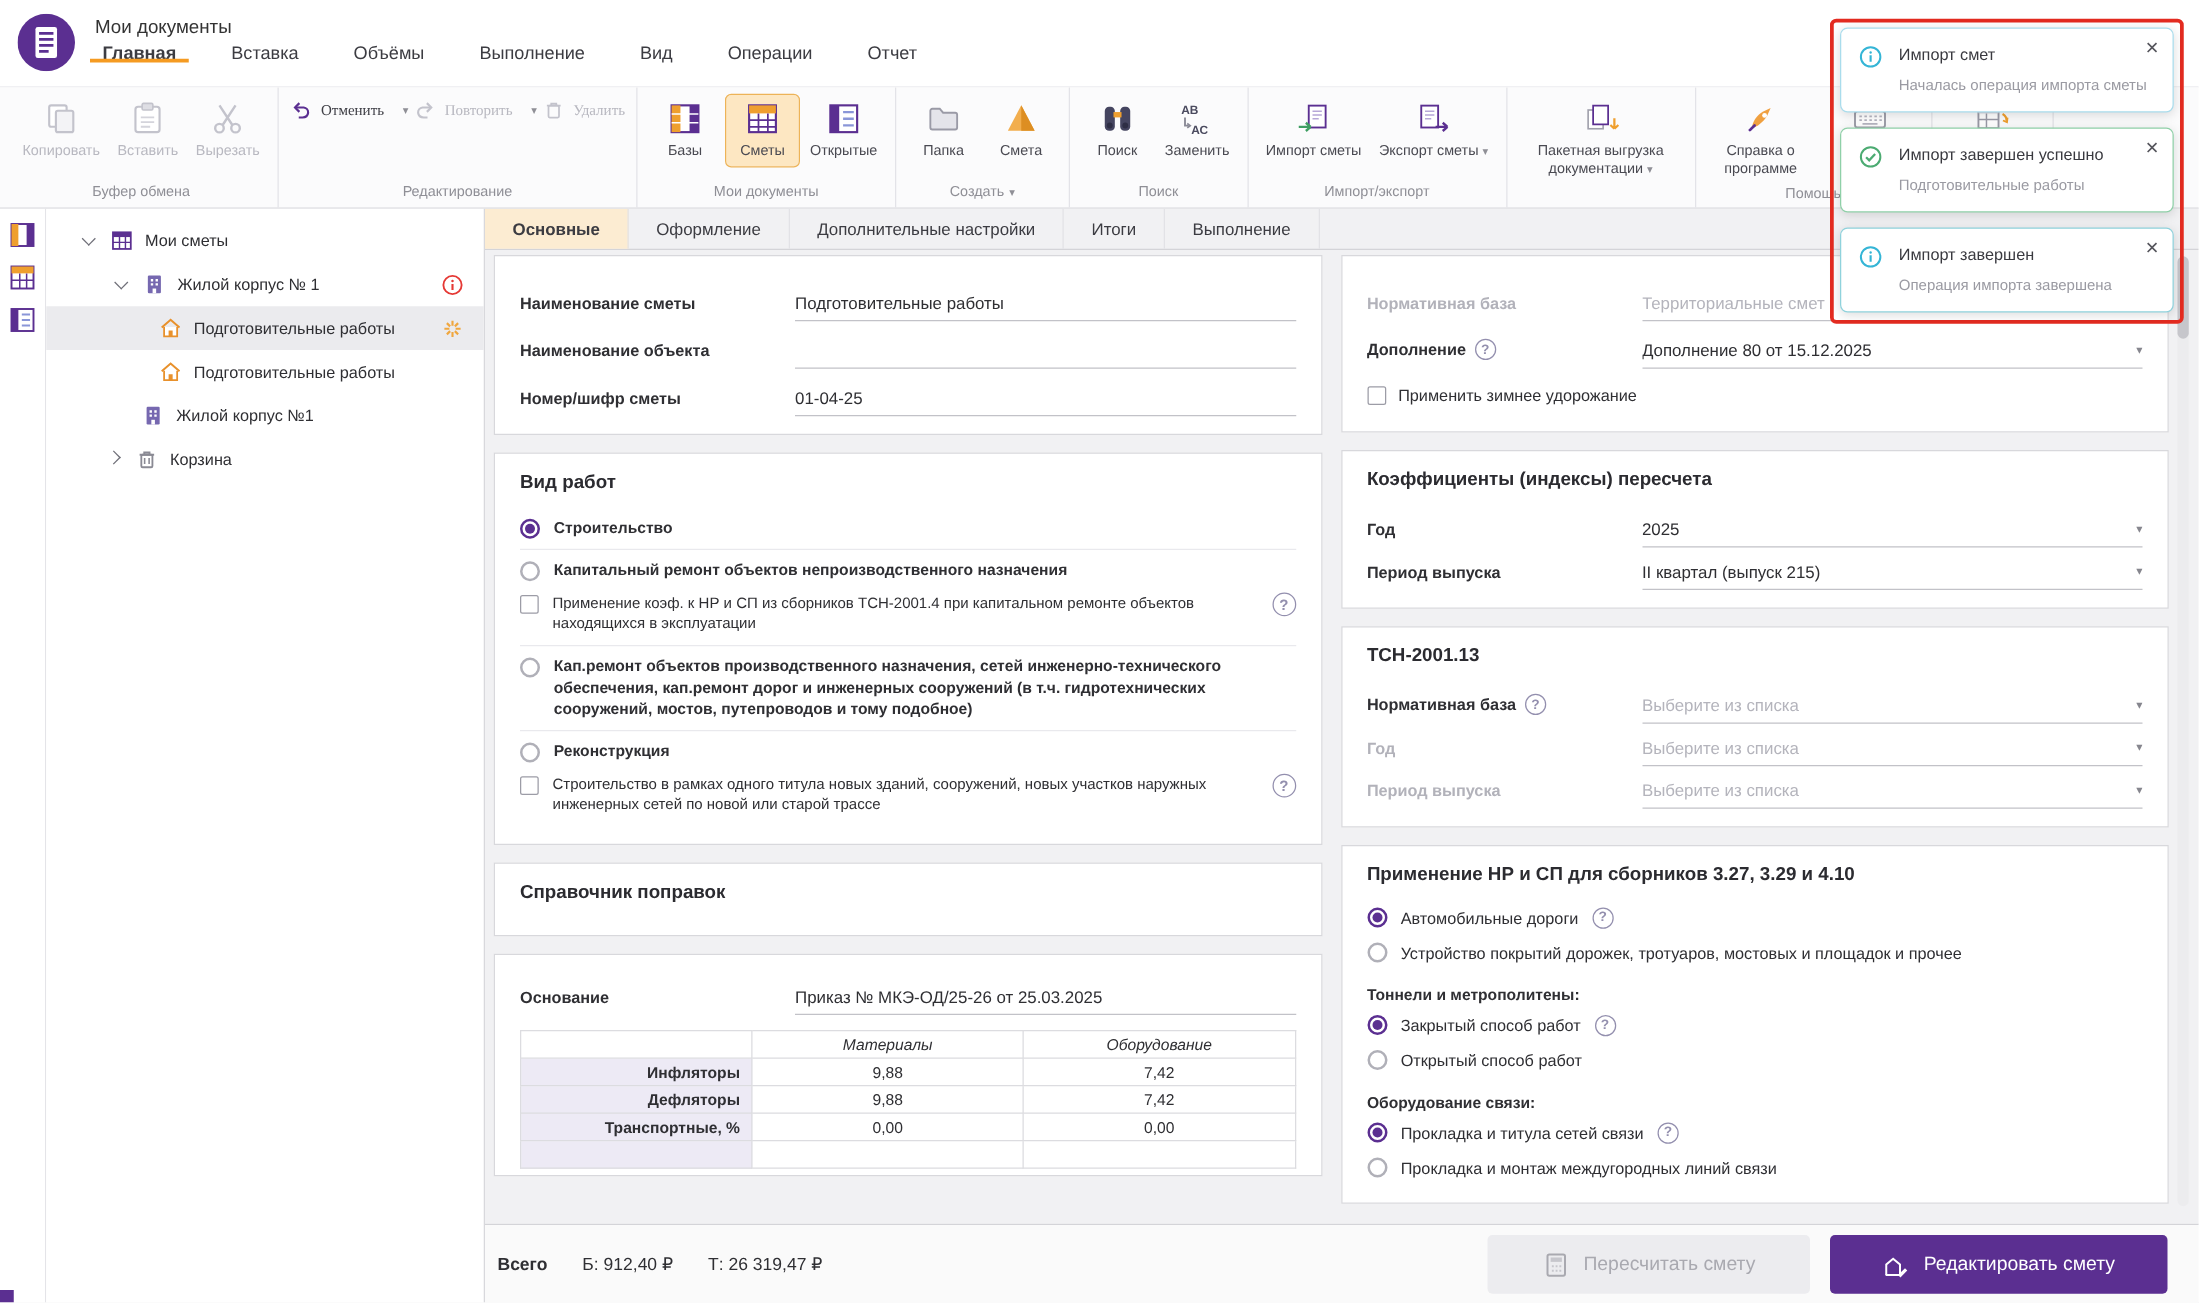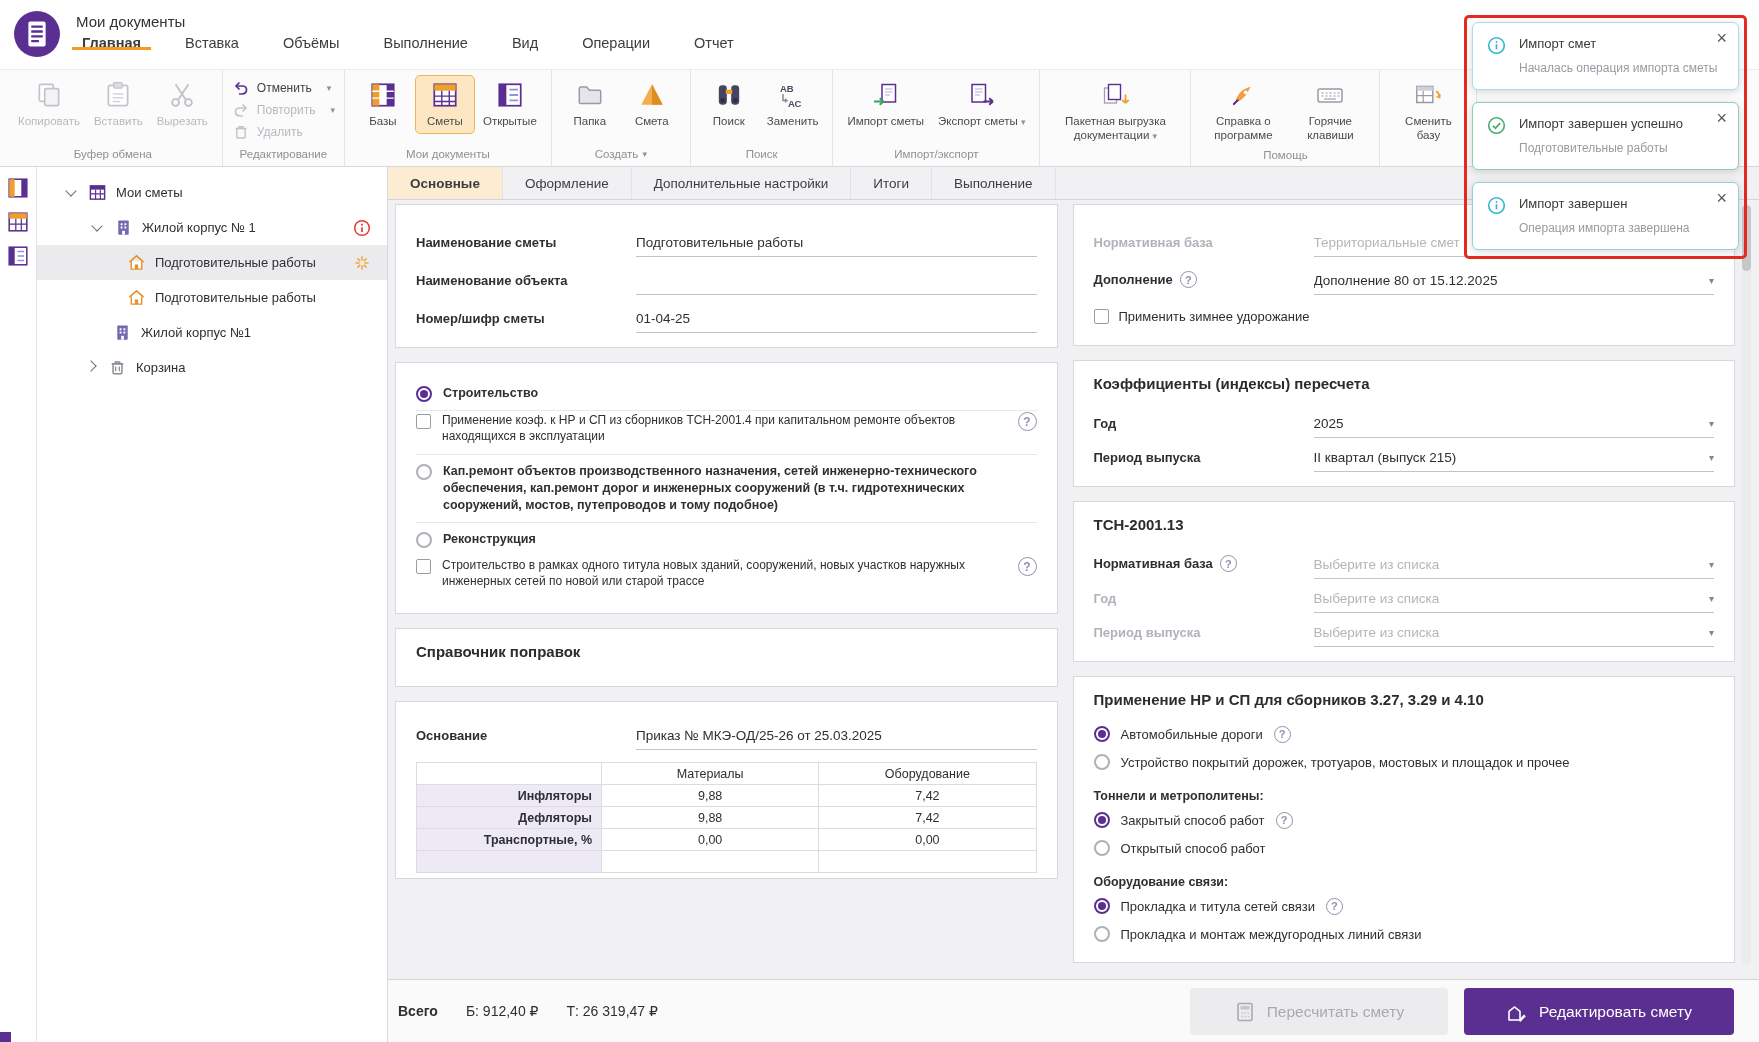--- a/index.html
+++ b/index.html
@@ -19,21 +19,21 @@
 
   
   .ribbon { position:absolute; left:0; top:70px; width:100%; height:97px; background:#fbfbfc; border-bottom:1px solid #d8d8dc; display:flex; align-items:stretch; padding:0 4px; }
   .rgroup { display:flex; flex-direction:column; align-items:center; padding:6px 9px 2px; border-right:1px solid #e3e3e8; }
   .rbtns { display:flex; gap:4px; align-items:flex-start; }
   .rbtn { display:flex; flex-direction:column; align-items:center; gap:5px; min-width:58px; max-width:128px; padding:4px 5px; border-radius:4px; font-size:11.5px; color:#4a4a52; text-align:center; line-height:1.18; }
   .rbtn .ricon { width:30px; height:30px; flex:none; }
   .rbtn.active { background:#fde7c2; outline:1.5px solid #edb357; }
   .rbtn.disabled { color:#b8b8c0; }
   .rgroup-label { margin-top:auto; font-size:11.5px; color:#8f8f96; padding:3px 0 4px; display:flex; align-items:center; gap:4px; white-space:nowrap; }
-  .rstack { display:flex; flex-direction:column; gap:4px; align-items:flex-start; padding-top:3px; }
+  .rstack { display:flex; flex-direction:row; gap:4px; align-items:flex-start; padding-top:3px;font-family:Liberation Serif, serif; }
   .rsmall { display:flex; align-items:center; gap:7px; font-size:12px; color:#3f3f46; }
   .rsmall.disabled { color:#b8b8c0; }
   .rsmall .sicon { width:18px; height:18px; flex:none; }
   .car { font-size:9px; color:#8f8f96; }
   .rsmall .car { margin-left:8px; }
 
   
   .iconstrip { position:absolute; left:0; top:167px; width:37px; bottom:0; background:#fff; border-right:1px solid #e4e4e8; display:flex; flex-direction:column; align-items:center; padding-top:10px; gap:12px; }
   .strip-icon { width:22px; height:22px; }
 
@@ -75,21 +75,21 @@
   .opt .radio { margin-top:1px; }
   .opt-label { font-size:12.5px; font-weight:bold; line-height:1.35; }
   .subopt { display:flex; gap:11px; align-items:flex-start; padding:1px 0 10px 0; }
   .subopt .cb { margin-top:2px; }
   .sub-label { flex:1; font-size:12px; line-height:1.35; }
   .divider { border-top:1px solid #e9e9ed; }
 
   .btable { border-collapse:collapse; width:100%; margin-top:12px; table-layout:fixed; }
   .btable td { border:1px solid #dcdce0; height:22px; font-size:12.5px; padding:0 9px; background:#fff; }
   .bname { text-align:right; font-weight:bold; background:#edeaf5 !important; width:185px; }
-  .bhead { text-align:center; }
+  .bhead { text-align:center;font-style:italic; }
   .bval { text-align:center; }
   .clip { height:178px; overflow:hidden; }
 
   .cbrow { display:flex; align-items:center; gap:10px; height:36px; font-size:13px; padding-top:6px; }
   .r4row { display:flex; align-items:center; gap:11px; height:28px; font-size:13px; }
   .subhead { font-weight:bold; font-size:12.5px; margin-top:9px; height:21px; display:flex; align-items:center; }
 
   
   .footer { position:absolute; left:388px; right:0; bottom:0; height:63px; background:#fafafa; border-top:1px solid #d4d4d8; }
   .totals { position:absolute; left:10px; top:0; bottom:0; display:flex; align-items:center; gap:28px; font-size:14px; }
@@ -521,25 +521,30 @@
           </div>
           <div class="frow">
             <div class="flabel">Номер/шифр сметы</div>
             <div class="ufield">
                 <span>01-04-25</span>
               </div>
           </div>
         </div>
 
         <div class="panel">
+          <div class="sect-title">Вид работ</div>
           <div class="opt">
             <span class="radio on"></span>
             <span class="opt-label">Строительство</span>
           </div>
           <div class="divider"></div>
+          <div class="opt">
+            <span class="radio"></span>
+            <span class="opt-label">Капитальный ремонт объектов непроизводственного назначения</span>
+          </div>
           <div class="subopt">
             <span class="cb"></span>
             <span class="sub-label">Применение коэф. к НР и СП из сборников ТСН-2001.4 при капитальном ремонте объектов находящихся в эксплуатации</span>
             <span class="help">?</span>
           </div>
           <div class="divider"></div>
           <div class="opt">
             <span class="radio"></span>
             <span class="opt-label">Кап.ремонт объектов производственного назначения, сетей инженерно-технического обеспечения, кап.ремонт дорог и инженерных сооружений (в т.ч. гидротехнических сооружений, мостов, путепроводов и тому подобное)</span>
           </div>

